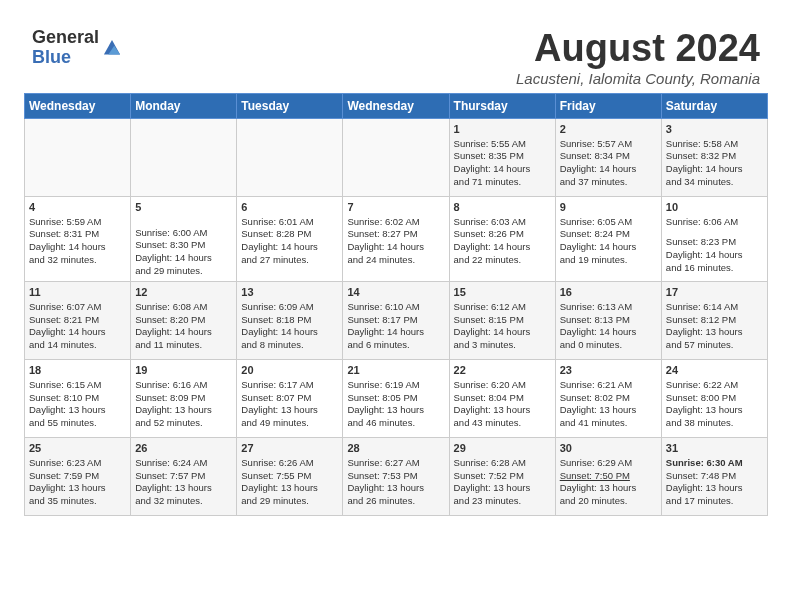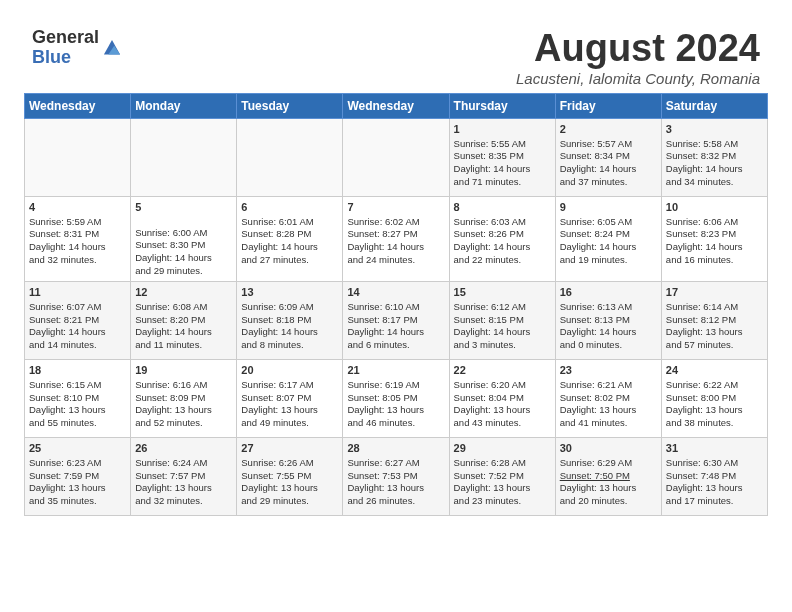--- a/index.html
+++ b/index.html
@@ -209,21 +209,21 @@
             <td>
               <span class="day-num">9</span>
               <span style="display: block;">Sunrise: 6:05 AM</span>
               <span style="display: block;">Sunset: 8:24 PM</span>
               <span style="display: block;">Daylight: 14 hours</span>
               <span style="display: block;">and 19 minutes.</span>
             </td>
             <td>
               <span class="day-num">10</span>
               <span style="display: block;">Sunrise: 6:06 AM</span>
-              <span style="display: block;">Sunset: 8:23 PM</span>
+              <span style="display: block; margin-top: 8px;">Sunset: 8:23 PM</span>
               <span style="display: block;">Daylight: 14 hours</span>
               <span style="display: block;">and 16 minutes.</span>
             </td>
           </tr>
           <tr>
             <td>
               <span class="day-num">11</span>
               <span style="display: block;">Sunrise: 6:07 AM</span>
               <span style="display: block;">Sunset: 8:21 PM</span>
               <span style="display: block;">Daylight: 14 hours</span>
@@ -361,21 +361,21 @@
             </td>
             <td>
               <span class="day-num">30</span>
               <span style="display: block;">Sunrise: 6:29 AM</span>
               <span style="display: block; text-decoration: underline;">Sunset: 7:50 PM</span>
               <span style="display: block;">Daylight: 13 hours</span>
               <span style="display: block;">and 20 minutes.</span>
             </td>
             <td>
               <span class="day-num">31</span>
-              <span style="display: block;">Sunrise: 6:30 AM</span>
+              <span style="display: block; font-weight: bold;">Sunrise: 6:30 AM</span>
               <span style="display: block;">Sunset: 7:48 PM</span>
               <span style="display: block;">Daylight: 13 hours</span>
               <span style="display: block;">and 17 minutes.</span>
             </td>
           </tr>
         </tbody>
     </table>
   </div>
 
 </div>

